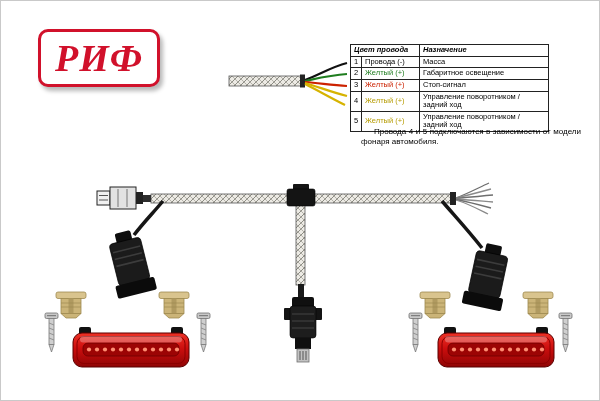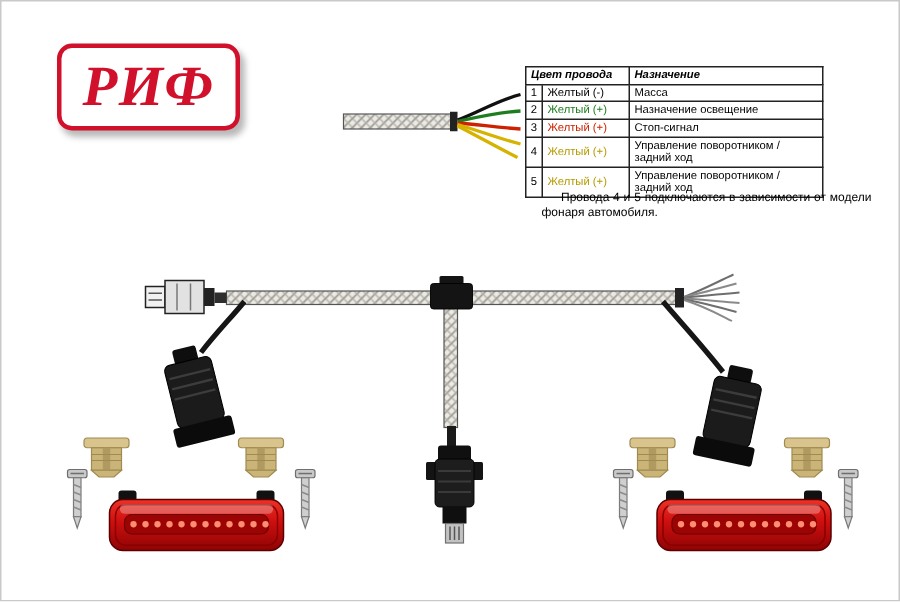--- a/index.html
+++ b/index.html
@@ -192,27 +192,27 @@
   <table class="wire-table">
     <thead>
       <tr>
         <th colspan="2">Цвет провода</th>
         <th>Назначение</th>
       </tr>
     </thead>
     <tbody>
       <tr>
         <td class="num">1</td>
-        <td class="clr" style="color: rgb(0, 0, 0);">Желтый (-)</td>
+        <td class="clr" style="color: rgb(0, 0, 0);">Провода (-)</td>
         <td>Масса</td>
       </tr>
       <tr>
         <td class="num">2</td>
         <td class="clr" style="color: rgb(31, 125, 31);">Желтый (+)</td>
-        <td>Назначение освещение</td>
+        <td>Габаритное освещение</td>
       </tr>
       <tr>
         <td class="num">3</td>
         <td class="clr" style="color: rgb(204, 34, 0);">Желтый (+)</td>
         <td>Стоп-сигнал</td>
       </tr>
       <tr>
         <td class="num">4</td>
         <td class="clr" style="color: rgb(181, 155, 0);">Желтый (+)</td>
         <td>Управление поворотником / задний ход</td>

